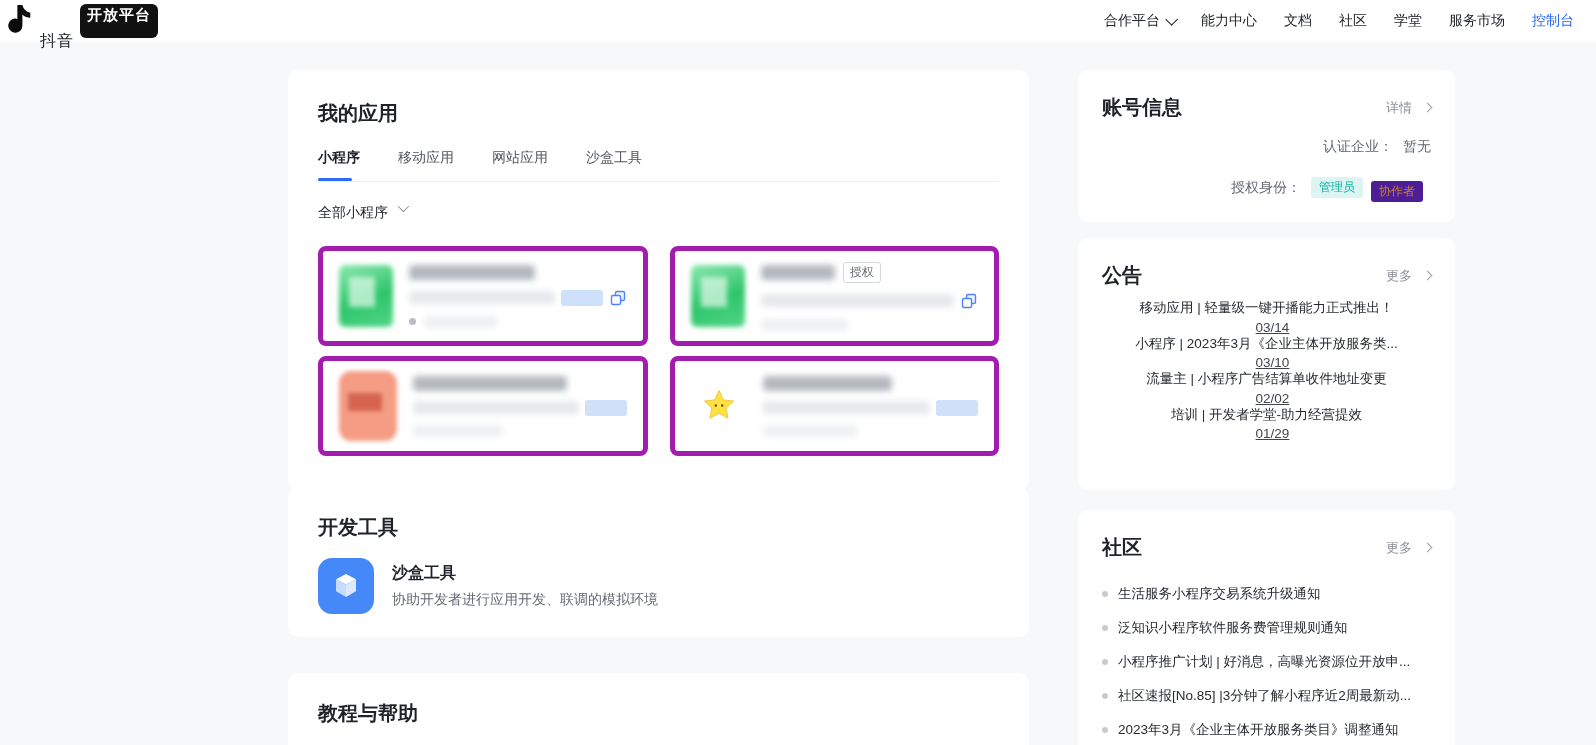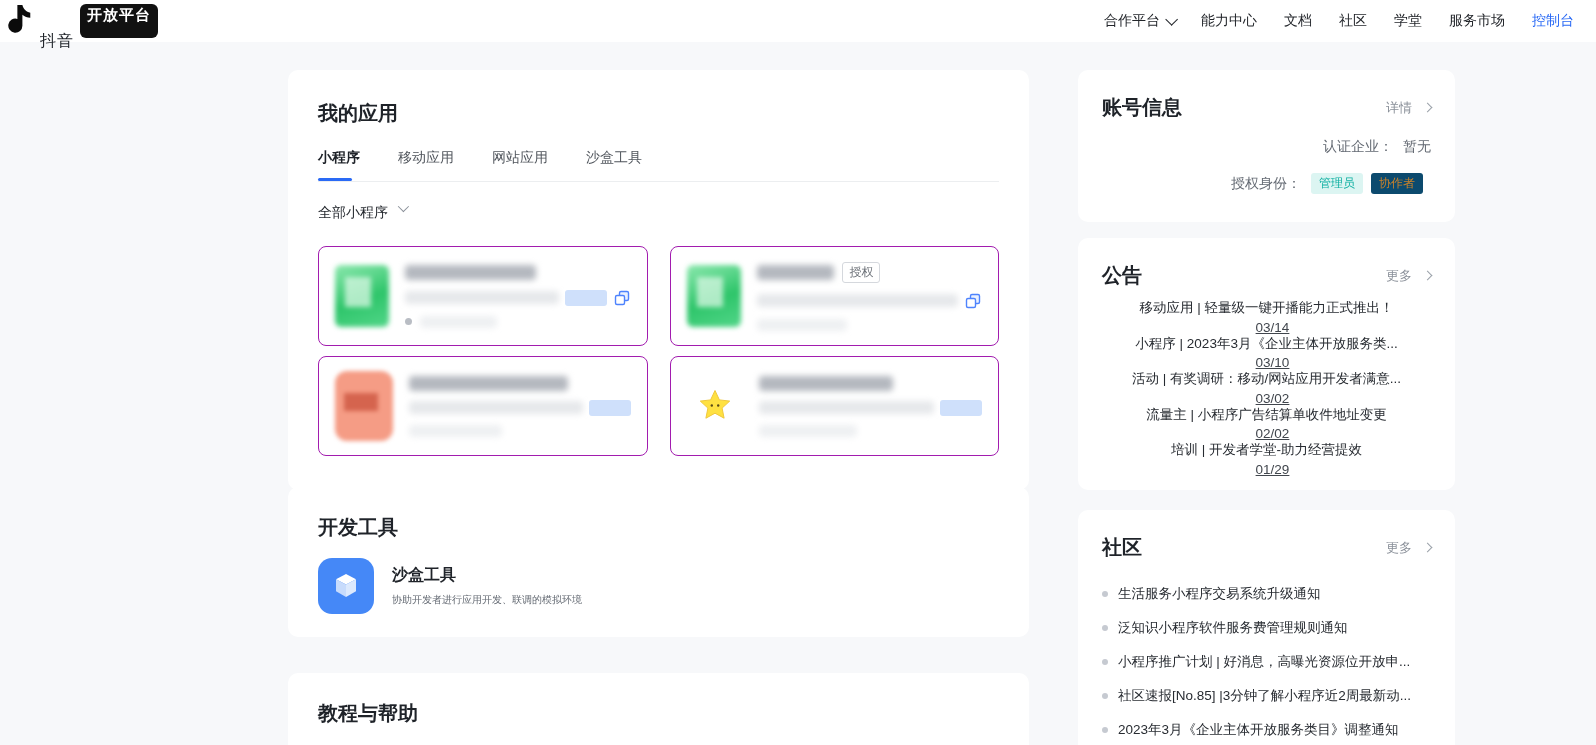--- a/index.html
+++ b/index.html
@@ -34,21 +34,21 @@
   .tab { font-size:14px; color:#51565d; padding-bottom:14px; cursor:pointer; position:relative; }
   .tab.active { color:#1f2329; font-weight:bold; }
   .tab.active::after { content:""; position:absolute; left:0; bottom:0; width:34px; height:3px;
      background:#2a6af5; border-radius:2px; }
   .tabs-divider { border-bottom:1px solid #eceef0; margin:0 0 0 0; }
   .filter-row { margin-top:22px; display:flex; align-items:flex-start; gap:10px; cursor:pointer; }
   .filter-label { font-size:14px; color:#1f2329; }
   .chev-down-grey { width:8px; height:8px; border-right:1.4px solid #8a9099; border-bottom:1.4px solid #8a9099;
      transform:rotate(45deg) translateY(-2px); }
   .app-grid { margin-top:24px; display:grid; grid-template-columns:1fr 1fr; gap:10px 22px; }
-  .app-card { height:100px; border:1px solid #a21caf; border-radius:8px; padding:17px 16px;
+  .app-card { height:100px; border:5px solid #a21caf; border-radius:8px; padding:17px 16px;
      display:flex; align-items:center; gap:16px; cursor:pointer; background:#fff; }
   .app-icon { position:relative; flex:none; }
   .icon-green { width:54px; height:62px; border-radius:6px;
      background:linear-gradient(160deg,#8ce8ae 0%,#2ec56a 55%,#52d689 100%); filter:blur(2.5px); }
   .icon-green::after { content:""; position:absolute; left:10px; top:12px; width:26px; height:30px;
      background:#d9f7e4; opacity:.75; }
   .icon-orange { width:58px; height:70px; border-radius:12px; background:#f59c85; filter:blur(2px); }
   .icon-orange::after { content:""; position:absolute; left:9px; top:22px; width:34px; height:18px;
      background:#cf5a44; opacity:.85; }
   .app-lines { flex:1; display:flex; flex-direction:column; gap:9px; min-width:0; }
@@ -67,32 +67,32 @@
   .name-row { display:flex; align-items:center; gap:8px; }
   .name-row .ln { flex:1; }
   .star-icon { width:36px; height:36px; margin:0 10px; flex:none; }
 
   
   #dev-tools { left:288px; top:487px; width:741px; height:150px; padding:27px 30px; }
   .tool-item { display:flex; align-items:center; gap:18px; margin-top:17px; cursor:pointer; }
   .tool-icon { width:56px; height:56px; border-radius:14px; background:#4588f7;
      display:flex; align-items:center; justify-content:center; flex:none; }
   .tool-name { font-size:16px; font-weight:bold; color:#1f2329; }
-  .tool-desc { font-size:10px; color:#646a73; margin-top:7px; }
+  .tool-desc { font-size:14px; color:#646a73; margin-top:7px; }
 
   
   #tutorials { left:288px; top:673px; width:741px; height:120px; padding:27px 30px; }
 
   
   #account { left:1078px; top:70px; width:377px; height:152px; padding:24px; }
   .acct-row { margin-top:17px; display:flex; align-items:center; font-size:14px; color:#646a73;justify-content:flex-end; }
   .acct-label { margin-right:10px; }
   .badge { font-size:12px; border-radius:3px; padding:2px 8px; margin-right:8px; }
   .badge-teal { background:#dcf5f2; color:#0fb0a2; }
-  .badge-orange { background:#0c4a6e; color:#c9822b; }
+  .badge-orange { background:#4c1d95; color:#c9822b;margin-top:8px; }
 
   #announcements { left:1078px; top:238px; width:377px; height:252px; padding:24px; }
   .ann-list { margin-top:10px; list-style:none; }
   .ann-item { display:flex; align-items:center; height:35.5px; cursor:pointer;flex-direction:column; }
   .ann-title { flex:1; font-size:13.5px; color:#272b31; white-space:nowrap; overflow:hidden; }
   .ann-date { font-size:13.5px; color:#41464d; margin-left:12px; flex:none;text-decoration:underline; }
 
   #community { left:1078px; top:510px; width:377px; height:250px; padding:24px; }
   .com-list { margin-top:16px; list-style:none; }
   .com-item { display:flex; align-items:center; height:34px; cursor:pointer; }
@@ -262,24 +262,20 @@
   <ul class="ann-list">
     <li class="ann-item">
       <span class="ann-title">移动应用 | 轻量级一键开播能力正式推出！</span>
       <span class="ann-date">03/14</span>
     </li>
     <li class="ann-item">
       <span class="ann-title">小程序 | 2023年3月《企业主体开放服务类...</span>
       <span class="ann-date">03/10</span>
     </li>
     <li class="ann-item">
-      <span class="ann-title">活动 | 有奖调研：移动/网站应用开发者满意...</span>
-      <span class="ann-date">03/02</span>
-    </li>
-    <li class="ann-item">
       <span class="ann-title">流量主 | 小程序广告结算单收件地址变更</span>
       <span class="ann-date">02/02</span>
     </li>
     <li class="ann-item">
       <span class="ann-title">培训 | 开发者学堂-助力经营提效</span>
       <span class="ann-date">01/29</span>
     </li>
   </ul>
 </section>
 

